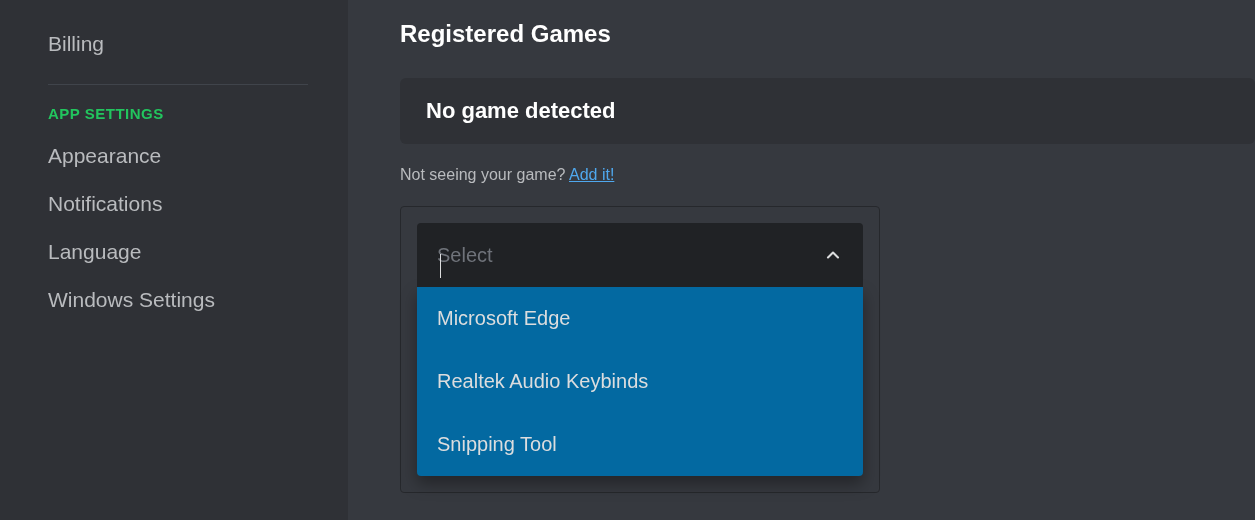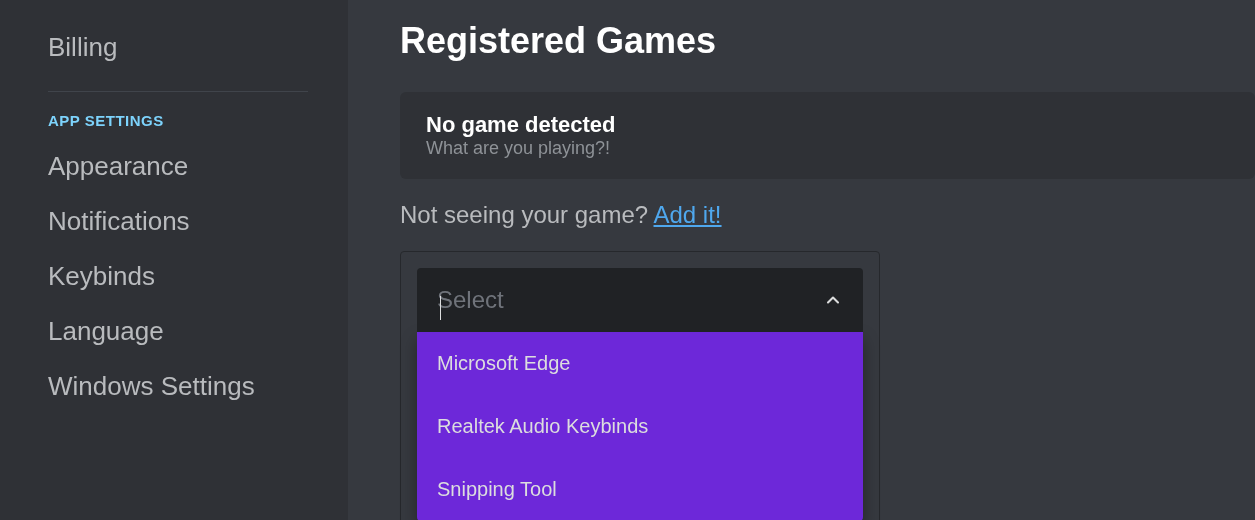--- a/index.html
+++ b/index.html
@@ -21,49 +21,49 @@
     height: 100%;
   }
   .sidebar {
     width: 348px;
     background: #2f3136;
     padding-left: 48px;
     padding-top: 20px;
     flex-shrink: 0;
   }
   .sidebar-item {
-    font-size: 26px;
+    font-size: 21px;
     color: #b9bbbe;
     padding: 12px 0;
     cursor: pointer;
     font-weight: 450;
   }
   .sidebar-divider {
     height: 1px;
     background: #40444b;
     width: 260px;
     margin: 16px 0 20px 0;
   }
   .sidebar-header {
     font-size: 15px;
     font-weight: 700;
-    color: #7dd3fc;
+    color: #22c55e;
     letter-spacing: 0.5px;
     text-transform: uppercase;
     padding-bottom: 10px;
   }
   .main {
     flex: 1;
     background: #36393f;
     padding-left: 52px;
     padding-top: 20px;
     position: relative;
   }
   .page-title {
-    font-size: 36px;
+    font-size: 24px;
     font-weight: 700;
     color: #ffffff;
     margin-bottom: 30px;
   }
   .detection-panel {
     background: #2f3136;
     border-radius: 6px;
     padding: 20px 26px 20px 26px;
     width: 855px;
   }
@@ -71,21 +71,21 @@
     font-size: 22px;
     font-weight: 700;
     color: #ffffff;
   }
   .detection-sub {
     font-size: 18px;
     color: #8e9297;
   }
   .add-row {
     margin-top: 22px;
-    font-size: 24px;
+    font-size: 16px;
     color: #b9bbbe;
   }
   .add-link {
     color: #4fa8ee;
     text-decoration: underline;
     cursor: pointer;
   }
   .select-wrap {
     margin-top: 22px;
     width: 480px;
@@ -103,21 +103,21 @@
     border-radius: 4px 4px 0 0;
     margin: 16px 16px 0 16px;
     position: relative;
   }
   .select-input {
     flex: 1;
     background: transparent;
     border: none;
     outline: none;
     color: #e5e5e5;
-    font-size: 24px;
+    font-size: 20px;
   }
   .select-input::placeholder {
     color: #6f737a;
   }
   .caret {
     position: absolute;
     top: 10px;
     left: 3px;
     width: 1px;
     height: 24px;
@@ -125,21 +125,21 @@
   }
   .chevron {
     color: #dcddde;
   }
   .chevron svg {
     width: 20px;
     height: 20px;
     display: block;
   }
   .dropdown-list {
-    background: #6d28d9;
+    background: #0369a1;
     margin: 0 16px 16px 16px;
     border-radius: 0 0 4px 4px;
     box-shadow: 0 8px 16px rgba(0,0,0,0.35);
   }
   .dropdown-item {
     padding: 20px 20px;
     font-size: 20px;
     color: #dcddde;
     cursor: pointer;
   }
@@ -148,31 +148,29 @@
 <body>
 
 <div class="app">
 
   <nav class="sidebar">
     <div class="sidebar-item">Billing</div>
     <div class="sidebar-divider"></div>
     <div class="sidebar-header">App Settings</div>
     <div class="sidebar-item">Appearance</div>
     <div class="sidebar-item">Notifications</div>
-    <div class="sidebar-item">Keybinds</div>
     <div class="sidebar-item">Language</div>
     <div class="sidebar-item">Windows Settings</div>
   </nav>
 
   <main class="main">
     <h1 class="page-title">Registered Games</h1>
 
     <div class="detection-panel">
       <div class="detection-title">No game detected</div>
-      <div class="detection-sub">What are you playing?!</div>
     </div>
 
     <div class="add-row">
       <span>Not seeing your game? </span><a class="add-link">Add it!</a>
     </div>
 
     <div class="select-wrap">
       <div class="select-input-row">
         <div style="position:relative; flex:1;">
           <span class="caret"></span>

